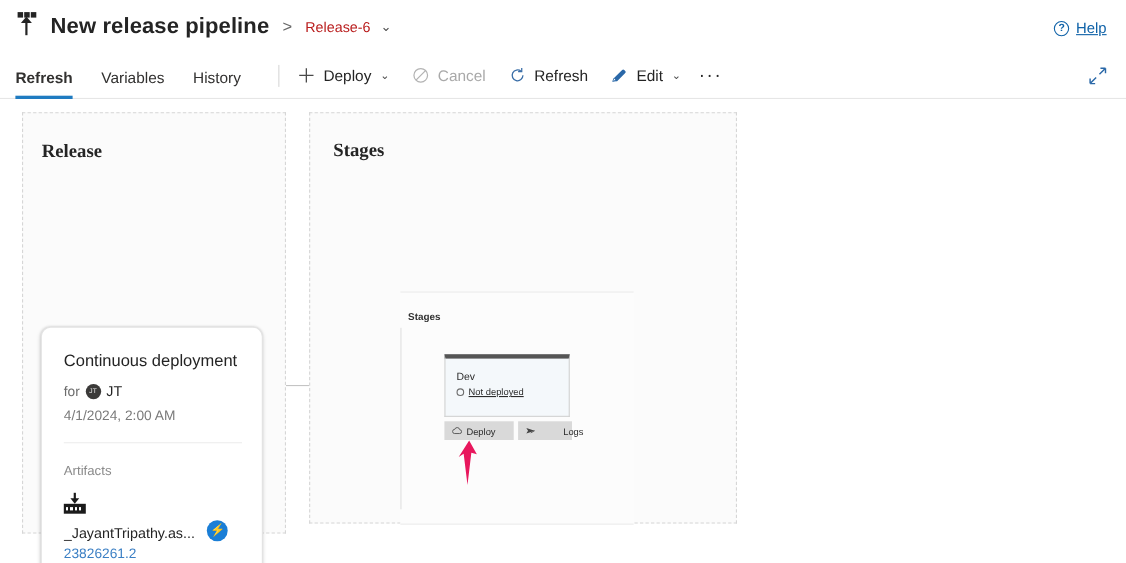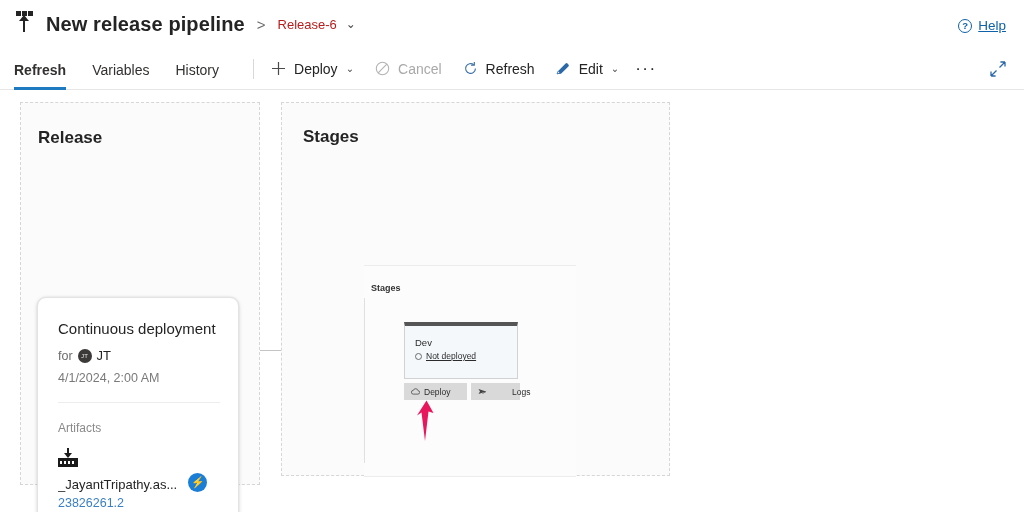--- a/index.html
+++ b/index.html
@@ -143,20 +143,21 @@
     border: 1px dashed #d6d6d6;
     background: #fbfbfb;
   }
   .panel-release { left: 20px; top: 12px; width: 240px; height: 383px; }
   .panel-stages  { left: 281px; top: 12px; width: 389px; height: 374px; }
   .panel-title {
     position: absolute;
     font-size: 17px;
     font-weight: 600;
     color: #242424;
+    font-family: Liberation Serif, serif;
   }
   .panel-release .panel-title { left: 17px; top: 25px; }
   .panel-stages  .panel-title { left: 21px; top: 24px; }
 
   
   .connector {
     position: absolute;
     left: 240px; top: 260px;
     width: 128px; height: 1px;
     background: #c4c4c4;

